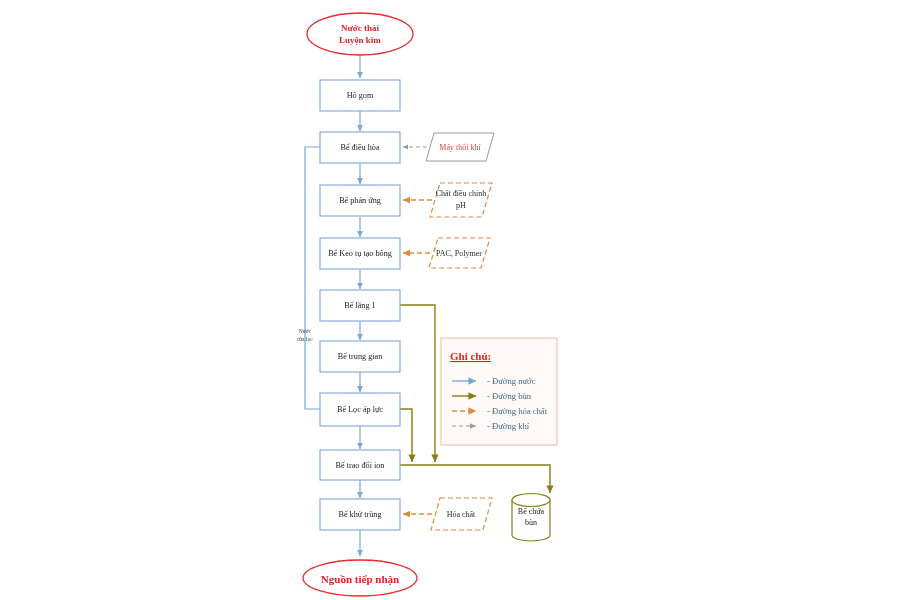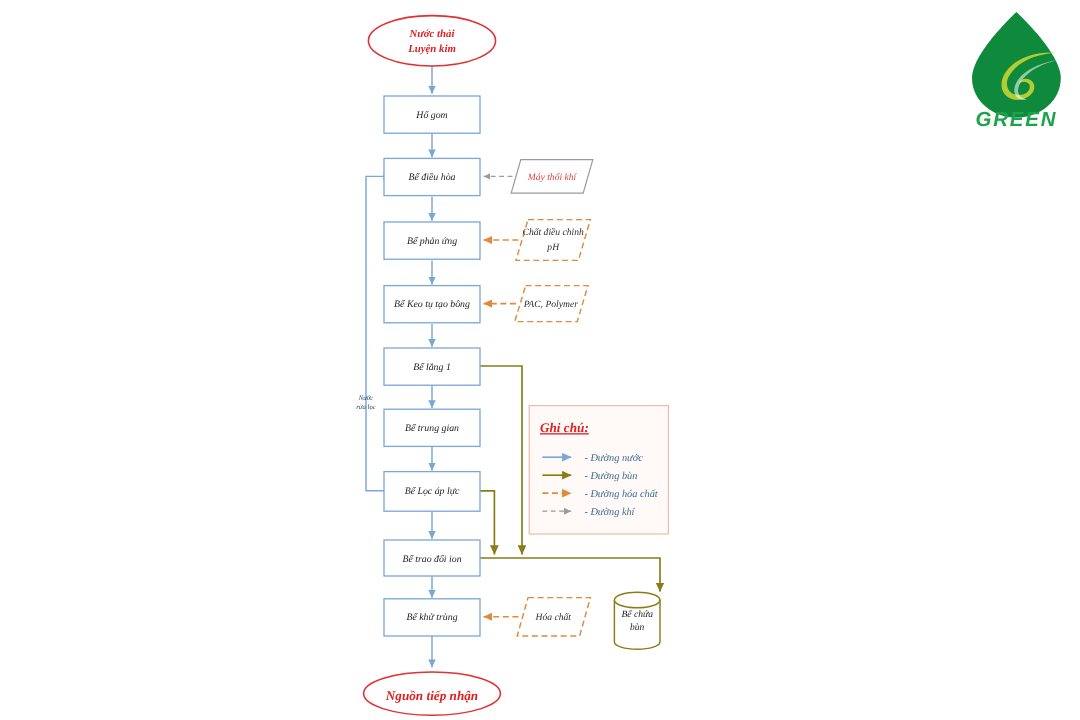--- a/index.html
+++ b/index.html
@@ -4,21 +4,21 @@
 <title>Flowchart</title>
 <style>
   html,body{margin:0;padding:0;}
   body{
     width:900px;height:600px;
     background:#ffffff;
     font-family:"Liberation Serif","DejaVu Serif",serif;
     overflow:hidden;
     position:relative;
   }
-  #stage{position:absolute;left:0;top:0;width:900px;height:600px;font-style:italic;}
+  #stage{position:absolute;left:0;top:0;width:900px;height:600px;}
   svg#diagram{position:absolute;left:0;top:0;width:900px;height:600px;}
 
   .proc-box{
     fill:#ffffff;stroke:#7ba7d7;stroke-width:1.1;
   }
   .proc-label{
     font-family:"Liberation Serif","DejaVu Serif",serif;
     font-size:8.2px;fill:#1a1a1a;text-anchor:middle;
   }
   .term-ellipse{
@@ -239,24 +239,14 @@
         <text class="legend-text" x="487" y="414">- Đường hóa chất</text>
       </g>
 
       <g>
         <line x1="452" y1="426" x2="476" y2="426" stroke="#9a9a9a" stroke-width="1.1" stroke-dasharray="4 3" marker-end="url(#arrowAir)"></line>
         <text class="legend-text" x="487" y="429">- Đường khí</text>
       </g>
     </g>
   </svg>
 
-  <div id="logo">
-    <svg width="95" height="98" viewBox="0 0 95 98">
-
-      <path d="M47,2 C47,2 84,36 84,57 C84,76 67,90 47,90 C27,90 10,76 10,57 C10,36 47,2 47,2 Z" fill="#0f8a3c"></path>
-
-      <path d="M80,36 C62,34 42,42 36,56 C31,68 40,77 51,75 C60,73 64,66 61,61 C58,56 50,57 49,62 C52,59 57,60 58,63 C59,67 55,71 50,71 C42,72 37,65 40,57 C46,44 63,37 80,36 Z" fill="#b2cc33"></path>
-      <path d="M82,42 C66,44 50,52 46,63 C43,71 49,77 56,75 C50,74 47,70 49,64 C53,53 67,45 82,42 Z" fill="#ffffff" opacity="0.55"></path>
-      <text x="47" y="97" text-anchor="middle" font-family="Liberation Sans, sans-serif" font-size="17" font-weight="bold" letter-spacing="1.5" fill="#1ea34c">GREEN</text>
-    </svg>
-  </div>
 
 </div>
 
 </body></html>

